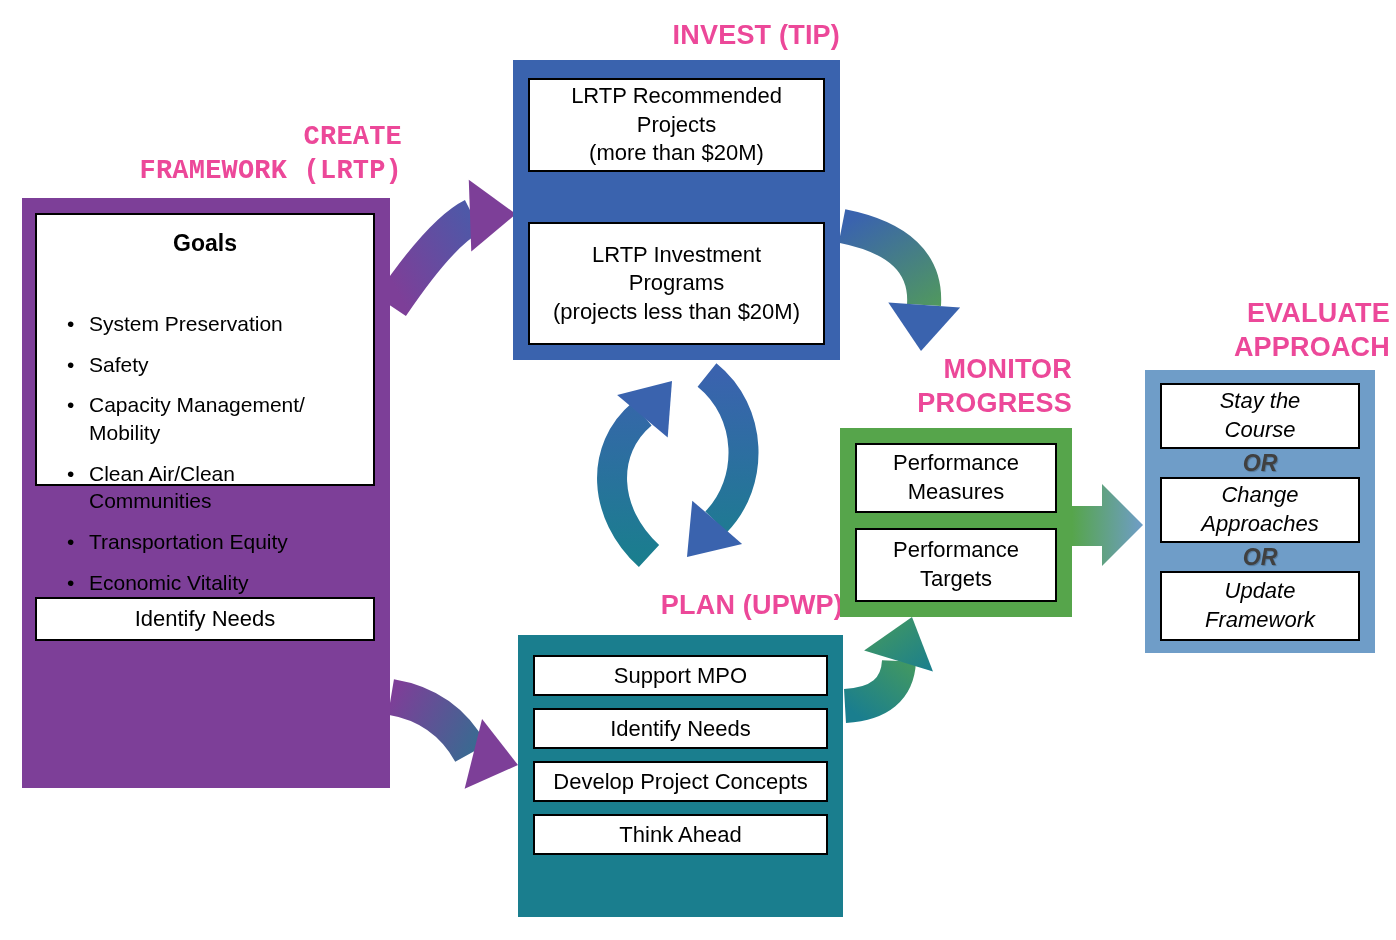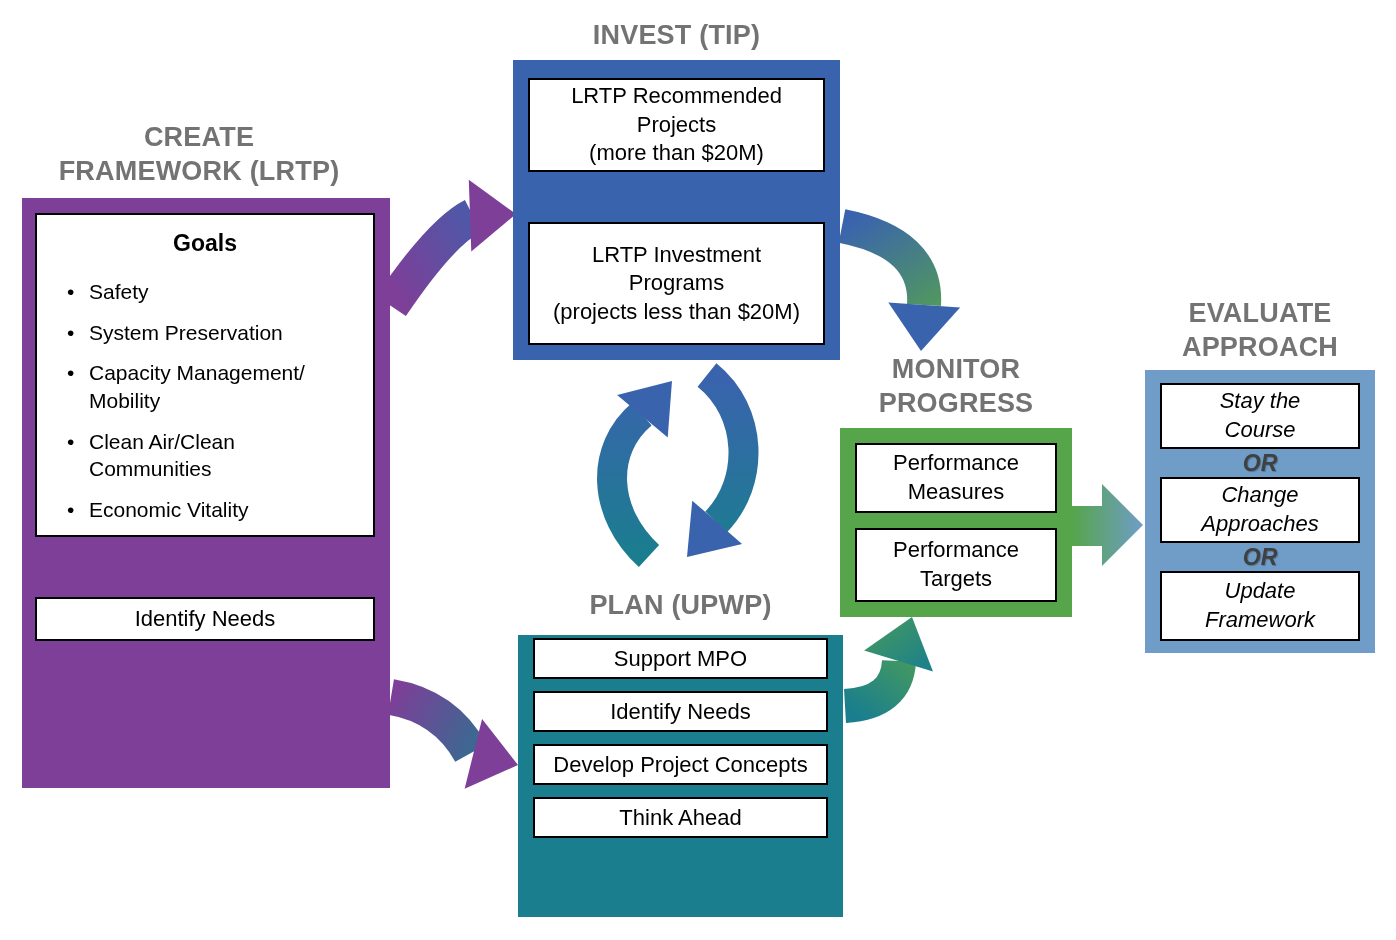--- a/index.html
+++ b/index.html
@@ -5,56 +5,56 @@
   * { margin:0; padding:0; box-sizing:border-box; }
   html,body { background:#ffffff; }
   body { font-family:"Liberation Sans", sans-serif; color:#000; }
 
   #canvas { position:relative; width:1396px; height:940px; background:#fff; overflow:hidden; }
 
   #arrow-layer { position:absolute; left:0; top:0; width:1396px; height:940px; }
 
   .sec-title {
     position:absolute; font-weight:bold; font-size:27px; line-height:1.27;
-    text-align:center; white-space:pre-line; color:#737373; letter-spacing:.2px;
+    text-align:right; white-space:pre-line; color:#ec4899; letter-spacing:.2px;
   }
 
   .big-frame { position:absolute; }
   .frame-purple { background:var(--purple); }
   .frame-blue   { background:var(--blue); }
   .frame-teal   { background:var(--teal); }
   .frame-green  { background:var(--green); }
   .frame-lblue  { background:var(--light_blue); }
 
   .white-box {
     background:#fff; border:2px solid #000;
     display:flex; align-items:center; justify-content:center;
     text-align:center; font-size:22px; line-height:1.3; white-space:pre-line;
   }
 
   
-  .goals-box { position:absolute; left:13px; top:15px; width:340px; height:324px;
-               flex-direction:column; justify-content:flex-start; }
+  .goals-box { position:absolute; left:13px; top:15px; width:340px; height:273px;
+               flex-direction:column; justify-content:flex-start;gap:32px; }
   .goals-heading { font-weight:bold; font-size:23px; margin-top:14px; }
   .goals-list { display:flex; flex-direction:column; gap:13px; margin-top:19px;
                 align-self:stretch; padding:0 10px 0 22px; text-align:left; }
   .goals-list > div { position:relative; padding-left:30px; font-size:21px;
                       line-height:1.32; white-space:pre-line; }
   .goals-list > div::before { content:"\2022"; position:absolute; left:8px; }
   .cf-steps { position:absolute; left:13px; top:399px; width:340px;
               display:flex; flex-direction:column; gap:20px; }
   .cf-steps > div { height:44px; background:#fff; border:2px solid #000;
                     display:flex; align-items:center; justify-content:center;
                     font-size:22px; }
 
   
   .invest-inner { position:absolute; left:15px; width:297px; }
 
   
-  .plan-steps { position:absolute; left:15px; top:3px; width:295px;
+  .plan-steps { position:absolute; left:15px; top:20px; width:295px;
                 display:flex; flex-direction:column; gap:12px; }
   .plan-steps > div { height:41px; background:#fff; border:2px solid #000;
                       display:flex; align-items:center; justify-content:center;
                       font-size:22px; white-space:nowrap; }
 
   
   .monitor-inner { position:absolute; left:15px; width:202px; }
 
   
   .eval-col { position:absolute; left:15px; top:13px; width:200px;
@@ -122,29 +122,29 @@
     <g>
       <path d="M 649 556 C 602 513, 600 449, 642 414" fill="none" stroke="url(#gCyc)" stroke-width="30"></path>
       <polygon points="0,0 -46,-33 -46,33" fill="url(#gCyc)" transform="translate(672,381) rotate(-50)"></polygon>
     </g>
     <g>
       <path d="M 707 375 C 753 412, 755 482, 716 522" fill="none" stroke="url(#gCyc)" stroke-width="30"></path>
       <polygon points="0,0 -46,-33 -46,33" fill="url(#gCyc)" transform="translate(687,557) rotate(131)"></polygon>
     </g>
   </svg>
 
-  <div class="sec-title" style="left:3px; top:120px; width:392px;">CREATE
+  <div class="sec-title" style="left:10px; top:120px; width:392px;font-family:Liberation Mono, monospace;">CREATE
 FRAMEWORK (LRTP)</div>
 
   <div class="big-frame frame-purple" style="left:22px; top:198px; width:368px; height:590px;">
     <div class="white-box goals-box">
       <div class="goals-heading">Goals</div>
-      <div class="goals-list"><div>Safety</div><div>System Preservation</div><div>Capacity Management/
+      <div class="goals-list"><div>System Preservation</div><div>Safety</div><div>Capacity Management/
 Mobility</div><div>Clean Air/Clean
-Communities</div><div>Economic Vitality</div></div>
+Communities</div><div>Transportation Equity</div><div>Economic Vitality</div></div>
     </div>
     <div class="cf-steps">
         <div>Identify Needs</div>
       </div>
   </div>
 
   <div class="sec-title" style="left:513px; top:18px; width:327px;">INVEST (TIP)</div>
 
   <div class="big-frame frame-blue" style="left:513px; top:60px; width:327px; height:300px;">
     <div class="white-box invest-inner" style="top:18px; height:94px;">LRTP Recommended

